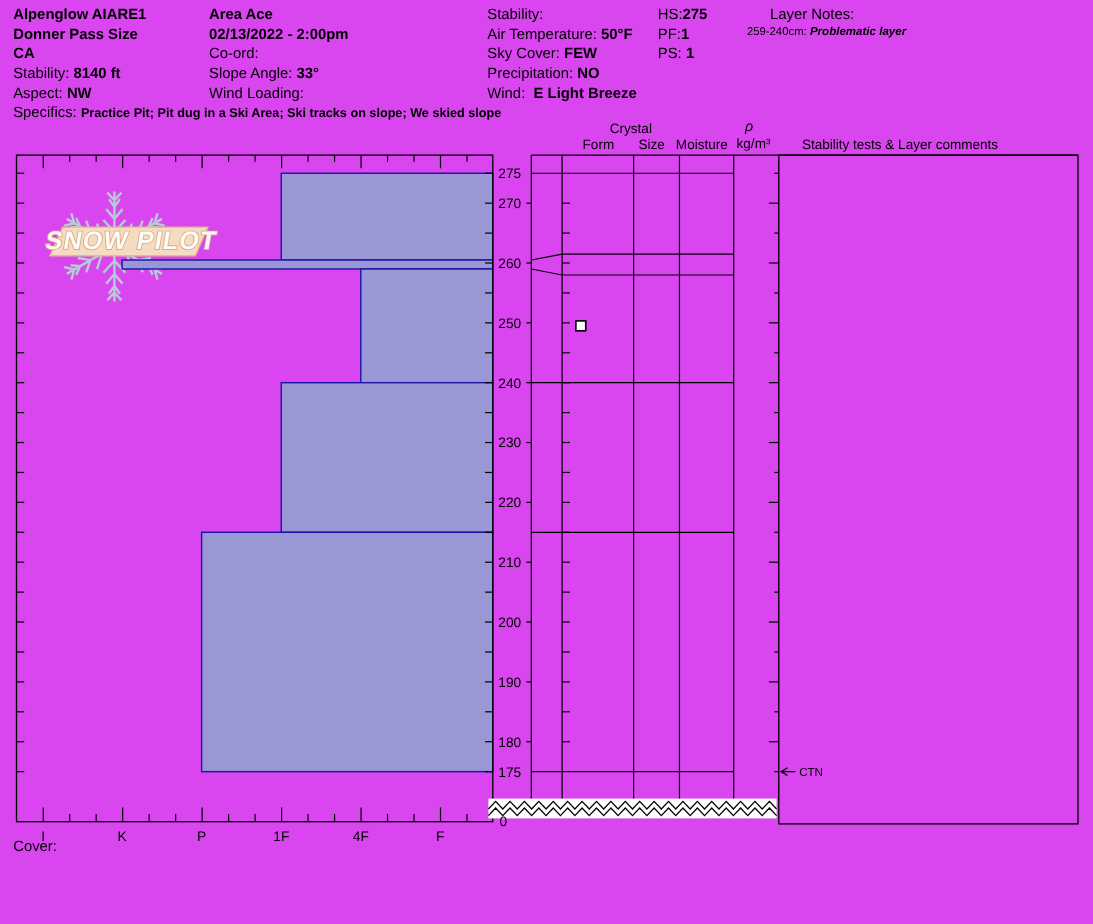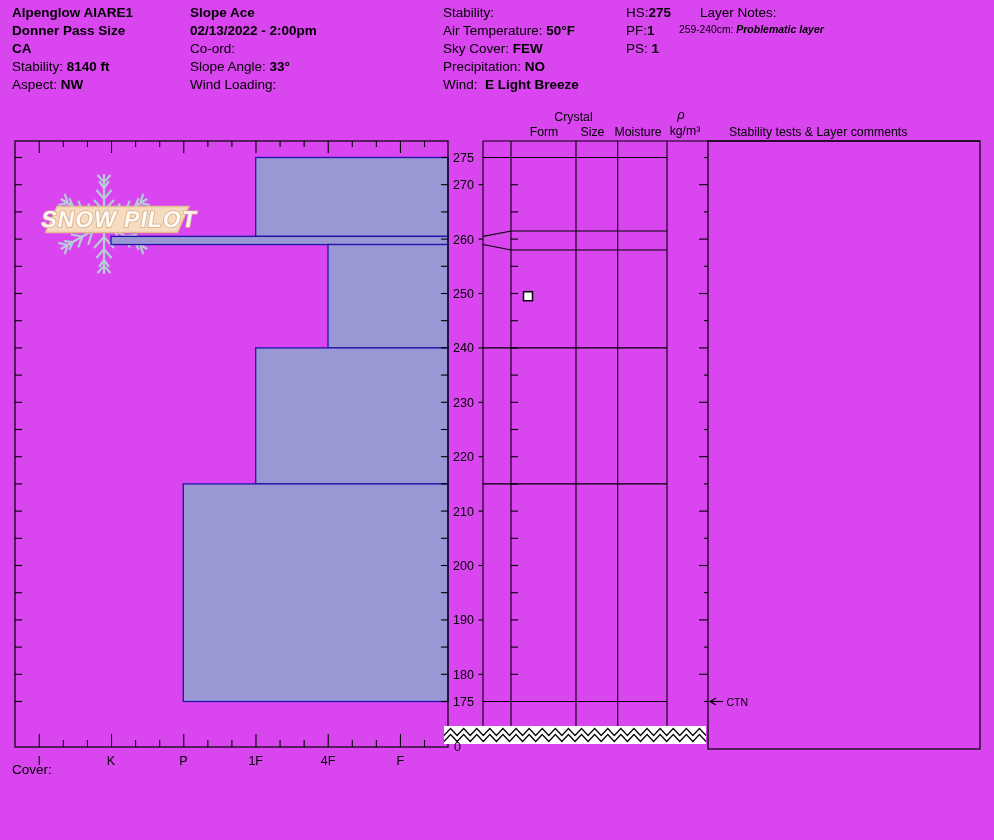--- a/index.html
+++ b/index.html
@@ -21,49 +21,53 @@
 
   <div class="h-col" style="left:12px;">
     <div class="b">Alpenglow AIARE1</div>
     <div class="b">Donner Pass Size</div>
     <div class="b">CA</div>
     <div><span>Stability:</span> <span class="b">8140 ft</span></div>
     <div><span>Aspect:</span> <span class="b">NW</span></div>
   </div>
 
   <div class="h-col" style="left:190px;">
-    <div class="b">Slope Ace</div>
+    <div class="b">Area Ace</div>
     <div class="b">02/13/2022 - 2:00pm</div>
     <div>Co-ord:</div>
     <div><span>Slope Angle:</span> <span class="b">33°</span></div>
     <div>Wind Loading:</div>
   </div>
 
   <div class="h-col" style="left:443px;">
     <div>Stability:</div>
     <div><span>Air Temperature:</span> <span class="b">50°F</span></div>
     <div><span>Sky Cover:</span> <span class="b">FEW</span></div>
     <div><span>Precipitation:</span> <span class="b">NO</span></div>
     <div><span>Wind:</span>&nbsp; <span class="b">E Light Breeze</span></div>
   </div>
 
-  <div class="h-col" style="left:626px;">
+  <div class="h-col" style="left:598px;">
     <div><span>HS:</span><span class="b">275</span></div>
     <div><span>PF:</span><span class="b">1</span></div>
     <div><span>PS:</span> <span class="b">1</span></div>
   </div>
 
   <div class="h-col" style="left:700px;">
     <div>Layer Notes:</div>
   </div>
   <div class="layer-note-line">
     <span>259-240cm:</span>
     <span class="nval">Problematic layer</span>
   </div>
 
+  <div class="specifics">
+    <span>Specifics:</span>
+    <span class="sval">Practice Pit; Pit dug in a Ski Area; Ski tracks on slope; We skied slope</span>
+  </div>
 
   <svg id="chart-svg" width="994" height="840" viewBox="0 0 994 840">
       <g>
         <g transform="translate(104,224)">
           <path d="M0,3 L0,-50 M0,-13 L-10,-24 M0,-13 L10,-24 M0,-25 L-7.5,-34 M0,-25 L7.5,-34 M0,-36 L-5,-43 M0,-36 L5,-43 M-6.5,-49 L0,-42 L6.5,-49" fill="none" stroke="#b7cad7" stroke-width="2.2" transform="rotate(0)"></path>
           <path d="M0,3 L0,-50 M0,-13 L-10,-24 M0,-13 L10,-24 M0,-25 L-7.5,-34 M0,-25 L7.5,-34 M0,-36 L-5,-43 M0,-36 L5,-43 M-6.5,-49 L0,-42 L6.5,-49" fill="none" stroke="#b7cad7" stroke-width="2.2" transform="rotate(60)"></path>
           <path d="M0,3 L0,-50 M0,-13 L-10,-24 M0,-13 L10,-24 M0,-25 L-7.5,-34 M0,-25 L7.5,-34 M0,-36 L-5,-43 M0,-36 L5,-43 M-6.5,-49 L0,-42 L6.5,-49" fill="none" stroke="#b7cad7" stroke-width="2.2" transform="rotate(120)"></path>
           <path d="M0,3 L0,-50 M0,-13 L-10,-24 M0,-13 L10,-24 M0,-25 L-7.5,-34 M0,-25 L7.5,-34 M0,-36 L-5,-43 M0,-36 L5,-43 M-6.5,-49 L0,-42 L6.5,-49" fill="none" stroke="#b7cad7" stroke-width="2.2" transform="rotate(180)"></path>
           <path d="M0,3 L0,-50 M0,-13 L-10,-24 M0,-13 L10,-24 M0,-25 L-7.5,-34 M0,-25 L7.5,-34 M0,-36 L-5,-43 M0,-36 L5,-43 M-6.5,-49 L0,-42 L6.5,-49" fill="none" stroke="#b7cad7" stroke-width="2.2" transform="rotate(240)"></path>
           <path d="M0,3 L0,-50 M0,-13 L-10,-24 M0,-13 L10,-24 M0,-25 L-7.5,-34 M0,-25 L7.5,-34 M0,-36 L-5,-43 M0,-36 L5,-43 M-6.5,-49 L0,-42 L6.5,-49" fill="none" stroke="#b7cad7" stroke-width="2.2" transform="rotate(300)"></path>

